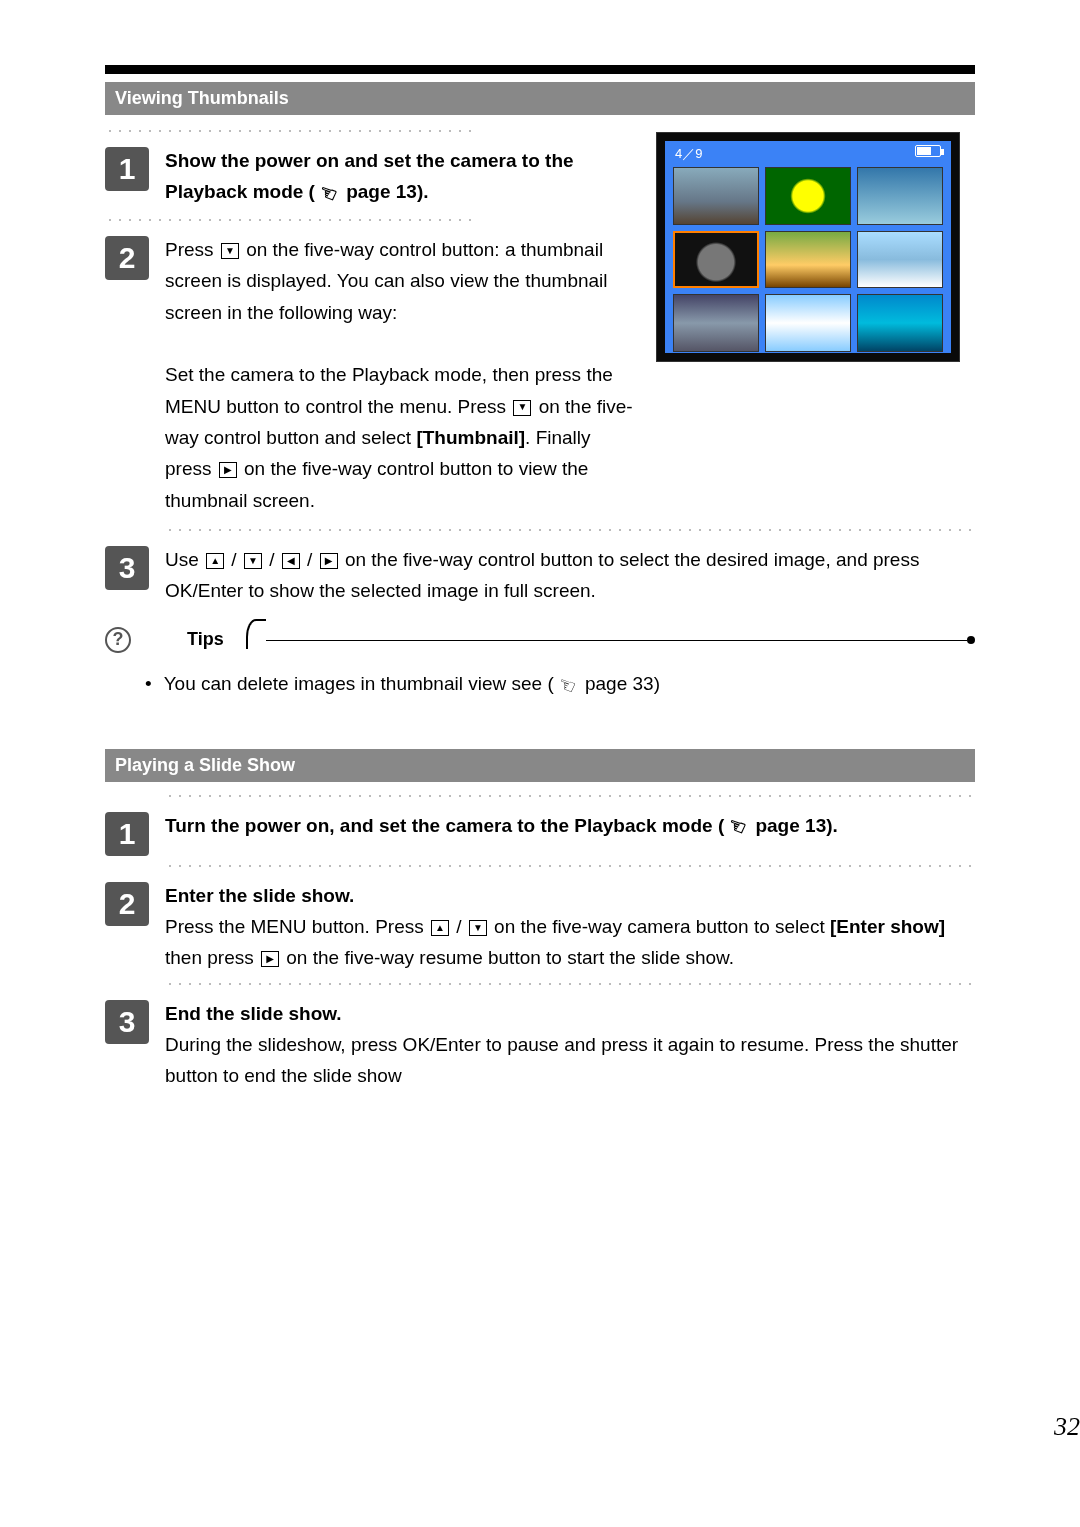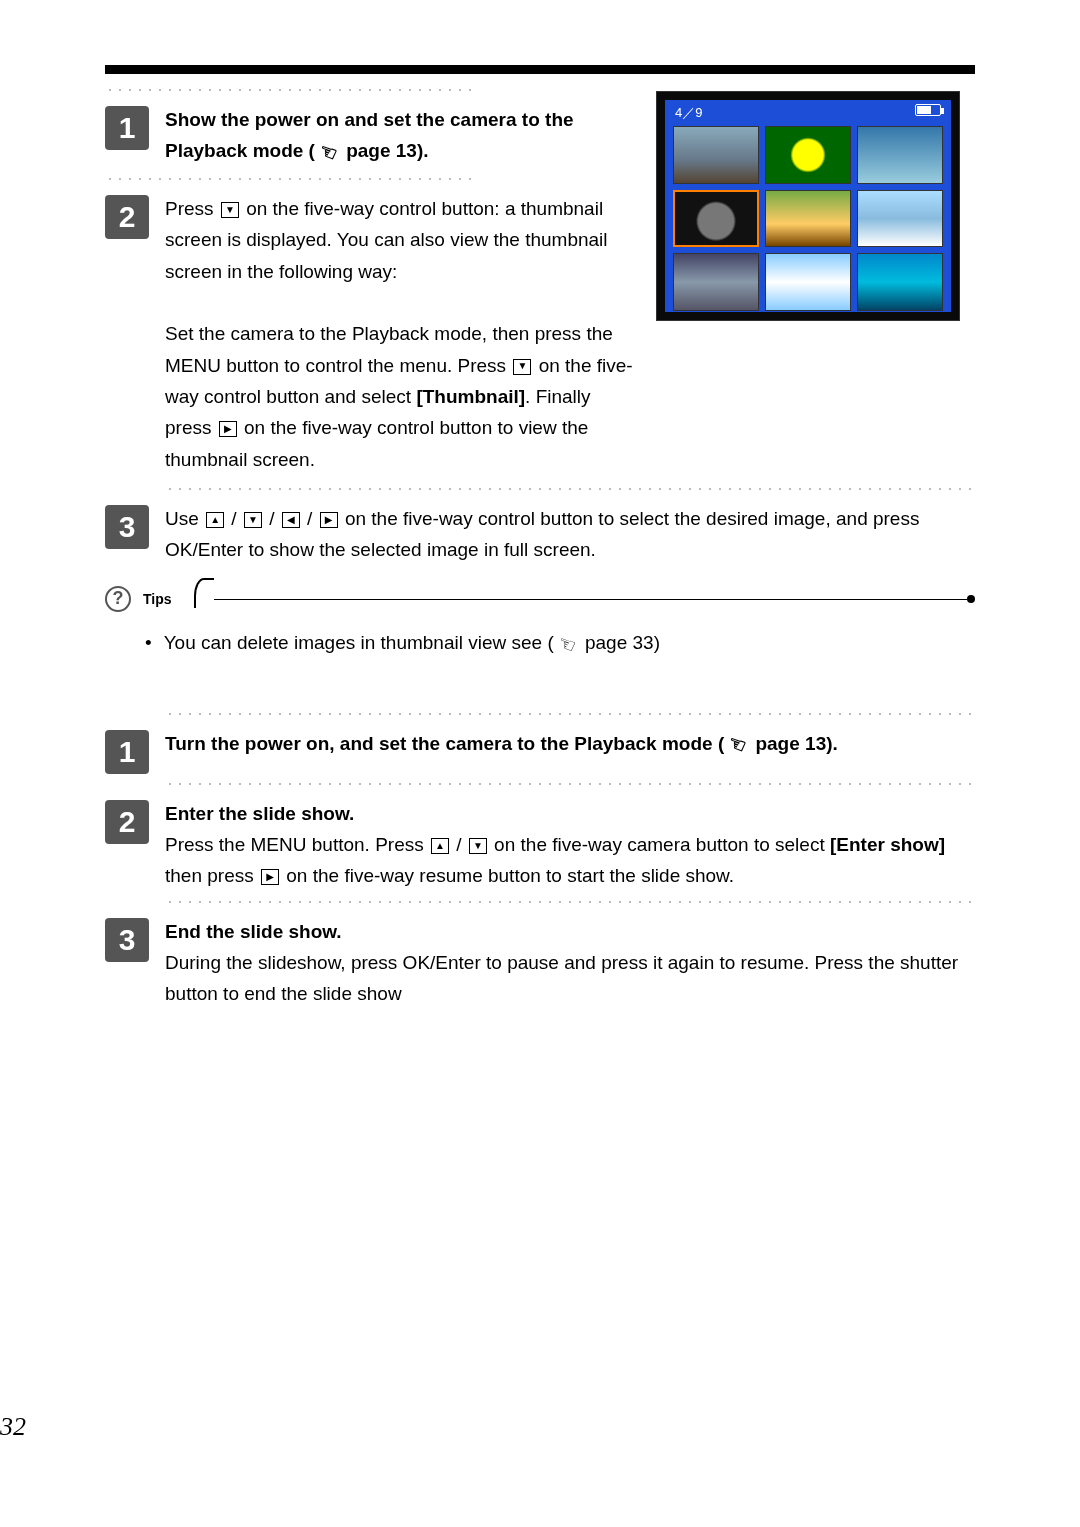--- a/index.html
+++ b/index.html
@@ -86,21 +86,21 @@
     display: inline-block;
     vertical-align: middle;
     font-size: 20px;
     transform: scaleX(-1) rotate(-20deg);
     margin: 0 4px;
   }
   .camera-screen {
     position: relative;
     width: 302px;
     height: 228px;
-    background: #1d4ed8;
+    background: #3b82f6;
     border: 8px solid #0a0a0a;
     outline: 1px solid #333;
     margin-top: 10px;
   }
   .screen-top { display:flex; justify-content: space-between; color:#fff; font-size:13px; padding:4px 10px 2px; }
   .bat { display:inline-block; width:26px; height:12px; border:1.5px solid #fff; border-radius:2px; position:relative; }
   .bat::after { content:''; position:absolute; right:-4px; top:3px; width:3px; height:6px; background:#fff; }
   .bat-inner { position:absolute; left:1px; top:1px; width:14px; height:8px; background:#fff; }
   .thumb-grid {
     display: grid;
@@ -137,22 +137,23 @@
     border-radius: 50%;
     display: flex;
     align-items: center;
     justify-content: center;
     font-weight: bold;
     font-size: 18px;
     color:#555;
   }
   .tips-label {
     font-weight: bold;
-    font-size: 14px;
+    font-size: 18px;
     padding-right: 10px;
+    margin-left: 44px;
   }
   .tips-line {
     position: relative;
     flex: 1;
     height: 18px;
   }
   .tips-line-bracket {
     position:absolute;
     left:0; top:-12px;
     width:20px; height:30px;
@@ -177,35 +178,36 @@
     font-size: 19px;
     line-height: 1.6;
     margin-top: 16px;
     margin-left: 40px;
   }
   .bullet { margin-right: 12px; }
   .page-number {
     position: absolute;
     left: 0; right: 0;
     bottom: 85px;
-    text-align: left;
+    text-align: right;
     font-style: italic;
     font-family: Georgia, 'Times New Roman', serif;
     font-size: 26px;
     margin-top: 19px;
   }
   .section-gap { height: 40px; }
 </style>
 </head>
 <body>
 
 <div class="top-bar"></div>
 
 <div class="page">
 
+  <div class="section-header">Viewing Thumbnails</div>
 
   <div class="content-row">
     <div class="steps-col">
 
       <div class="dots-divider dots-narrow"></div>
 
       <div class="step" style="margin-top:-14px;">
         <div class="step-number">1</div>
         <div class="step-text">
           <span class="bold"><span>Show the power on and set the camera to the Playback mode (</span><span class="icon-hand">☞</span><span>  page 13).</span></span>
@@ -264,20 +266,21 @@
       <div class="tips-line-h"></div>
       <div class="tips-line-end"></div>
     </div>
   </div>
   <div class="tips-body">
     <span class="bullet">•</span><span>You can delete images in thumbnail view see </span><span class="bold"><span>(</span><span class="icon-hand">☞</span><span>  page 33)</span></span>
   </div>
 
   <div class="section-gap"></div>
 
+  <div class="section-header">Playing a Slide Show</div>
 
   <div style="margin-top:8px;">
     <div class="dots-divider dots-full" style="margin-left:60px; width:810px;"></div>
     <div class="step" style="margin-top:-14px;">
       <div class="step-number">1</div>
       <div class="step-text">
         <span class="bold"><span>Turn the power on, and set the camera to the Playback mode (</span><span class="icon-hand">☞</span><span>  page 13).</span></span>
       </div>
     </div>
 

